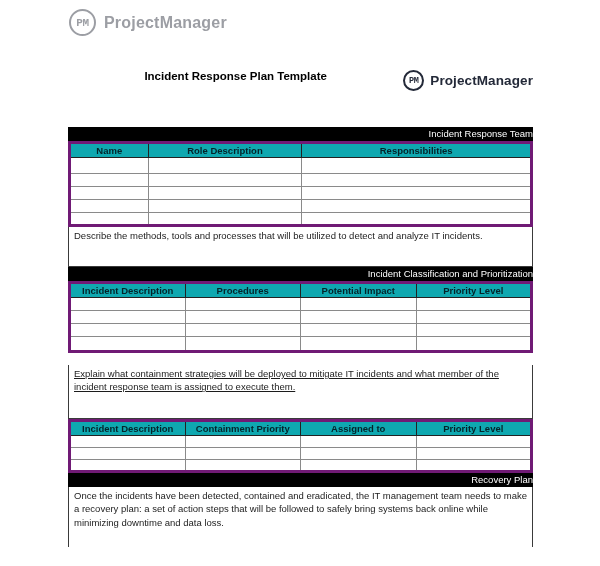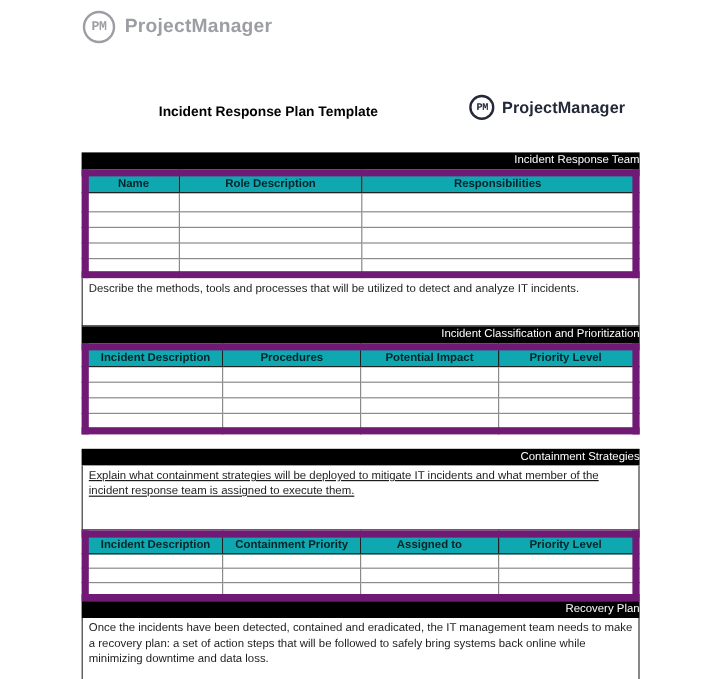--- a/index.html
+++ b/index.html
@@ -26,22 +26,22 @@
   .top-logo .logo-circle {
     width: 27px; height: 27px; border: 2.5px solid #9c9ea4;
     font-size: 11px; color: #9c9ea4;
   }
   .top-logo .logo-text {
     font-size: 16px; font-weight: bold; letter-spacing: 0.2px;
   }
 
   
   .doc-header {
-    position: absolute; left: 56px; top: 70px; width: 465px; height: 30px;
-    display: flex; align-items: flex-end;
+    position: absolute; left: 68px; top: 70px; width: 465px; height: 30px;
+    display: flex; align-items: flex-start;
   }
   .doc-title {
     flex: 1; text-align: center;
     font-size: 11.5px; font-weight: bold; color: #000;
   }
   .header-logo {
     display: flex; align-items: center; gap: 6px; color: #232938;
   }
   .header-logo .logo-circle {
     width: 21px; height: 21px; border: 2.2px solid #232938;
@@ -55,21 +55,21 @@
   .doc { position: absolute; left: 68px; top: 127px; width: 465px; }
 
   .bar {
     height: 14px; line-height: 14px;
     background: #000000; color: #ffffff;
     font-size: 9.5px; font-weight: normal; text-align: right;
   }
 
   table.grid {
     width: 100%; border-collapse: collapse; table-layout: fixed;
-    border: 6px solid #701a75;
+    border: 3px solid #701a75;
   }
   table.grid td {
     border: 1px solid #8a8a8a;
     font-size: 9.5px;
   }
   tr.teal-row td {
     background: var(--teal, #0fa8b0);
     border: 1px solid #222;
     color: #03242a; font-weight: bold; text-align: center;
     height: 15px; padding: 1px 2px;
@@ -189,21 +189,20 @@
         <td></td>
           <td></td>
           <td></td>
           <td></td>
       </tr>
     </tbody>
   </table>
 
   <div class="section-gap"></div>
 
-  <div class="bar">Containment Strategies</div>
   <div class="textbox containment">
     <span>Explain what containment strategies will be deployed to mitigate IT incidents and what member of the incident response team is assigned to execute them.</span>
   </div>
   <table class="grid">
     <colgroup>
         <col style="width:25%">
         <col style="width:25%">
         <col style="width:25%">
         <col style="width:25%">
       </colgroup>

